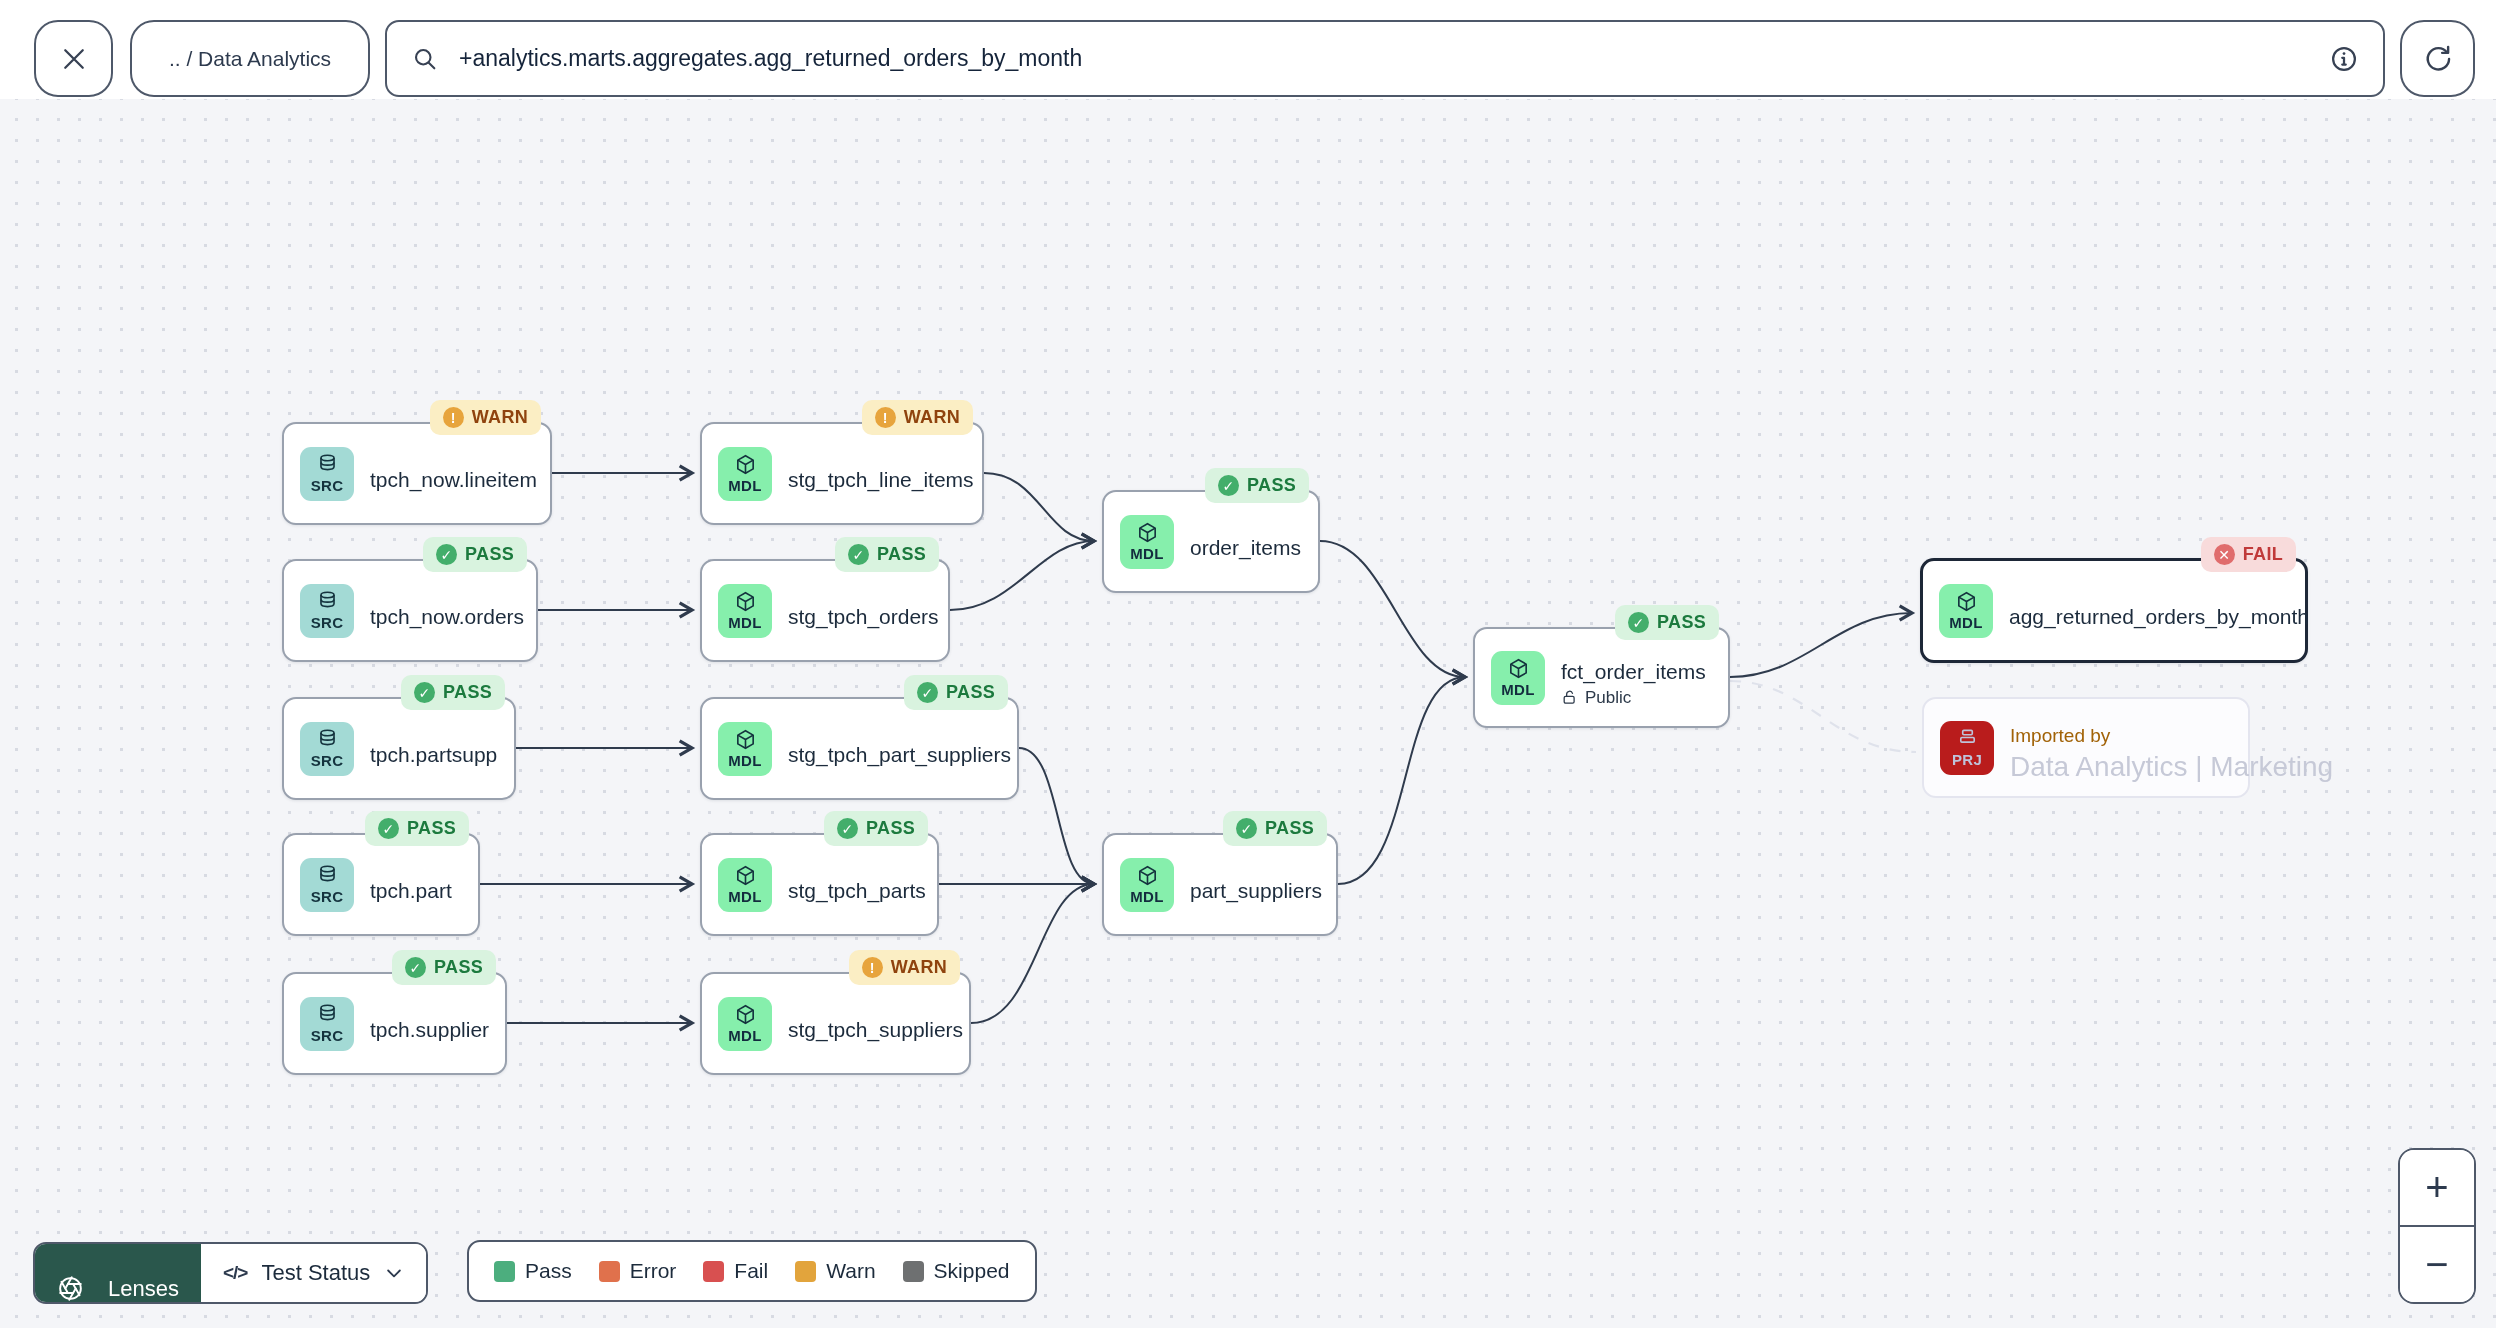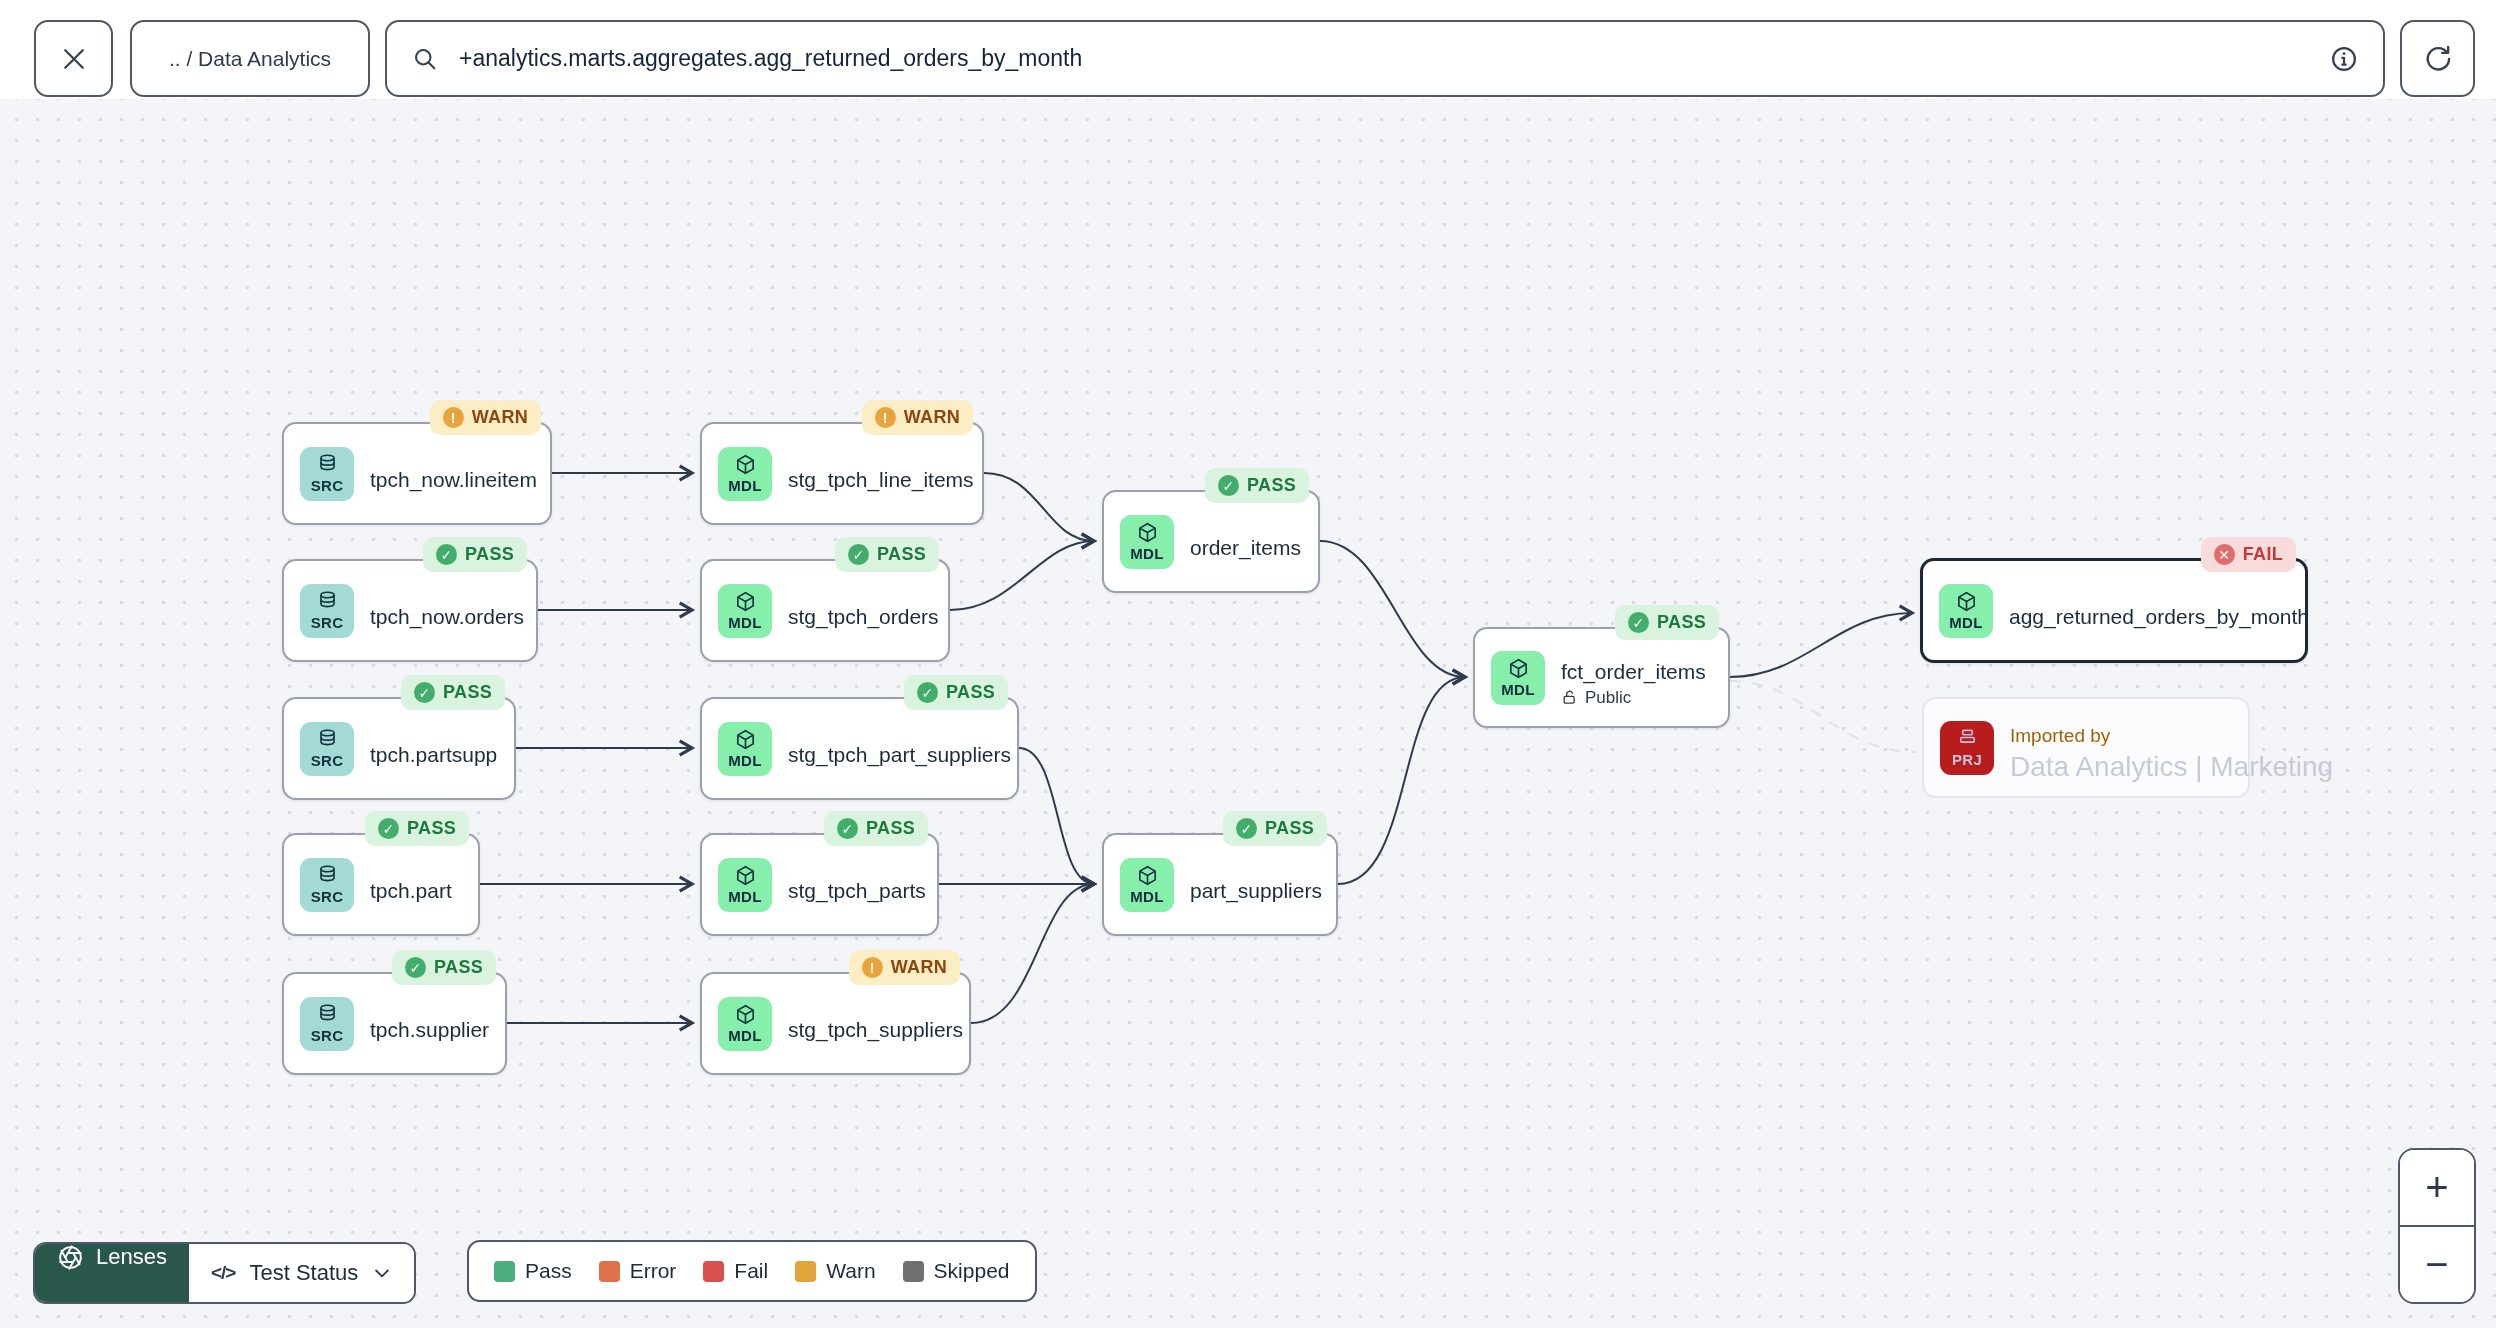--- a/index.html
+++ b/index.html
@@ -6,21 +6,21 @@
   body{
     width:2496px;height:1328px;position:relative;overflow:hidden;
     background:#ffffff;
     font-family:"Liberation Sans","DejaVu Sans",sans-serif;
     color:#1c2b3c;
   }
   
   .topbar{position:absolute;left:0;top:0;width:2496px;height:99px;background:#ffffff;z-index:5;}
   .tbtn{
     position:absolute;top:20px;height:77px;box-sizing:border-box;
-    background:#fff;border:2.5px solid #4e5869;border-radius:14px;
+    background:#fff;border:2.5px solid #4e5869;border-radius:24px;
     display:flex;align-items:center;justify-content:center;color:#2d3a4e;
   }
   .icon-stroke{stroke:#374153;fill:none;stroke-width:1.8;stroke-linecap:round;stroke-linejoin:round;}
   .searchbox{
     position:absolute;left:385px;top:20px;width:2000px;height:77px;box-sizing:border-box;
     background:#fff;border:2.5px solid #4e5869;border-radius:14px;
     display:flex;align-items:center;gap:18px;padding:0 24px;
   }
   .searchbox input{
     flex:1;border:none;outline:none;font-family:inherit;
@@ -77,21 +77,21 @@
   .badge.pass{background:#d9f3df;color:#1c7a3e;}.badge.pass .bdot{background:#43ae6b;}
   .badge.warn{background:#fbeec4;color:#8f430e;}.badge.warn .bdot{background:#e7a43c;}
   .badge.fail{background:#f8dbdb;color:#c03a3a;}.badge.fail .bdot{background:#e06c6c;}
   
   .lens-control{
     position:absolute;left:33px;top:1242px;height:62px;z-index:6;box-sizing:border-box;
     border:2.5px solid #4e5869;border-radius:13px;background:#fff;
     display:flex;overflow:hidden;align-items:stretch;
   }
   .lenses-seg{
-    background:#2a574c;color:#fff;display:flex;align-items:flex-start;gap:12px;
+    background:#2a574c;color:#fff;display:flex;align-items:flex-end;gap:24px;
     padding:0 22px;font-size:22px;
   }
   .lenses-seg svg{width:27px;height:27px;stroke:#fff;fill:none;stroke-width:1.7;stroke-linecap:round;}
   .selector-seg{
     display:flex;align-items:center;gap:14px;padding:0 22px;font-size:22px;color:#1c2b3c;background:#fff;
   }
   .code-ic{font-size:19px;font-weight:700;letter-spacing:-1px;color:#2d3a4e;}
   .selector-seg svg{width:20px;height:20px;stroke:#2d3a4e;fill:none;stroke-width:2.2;stroke-linecap:round;stroke-linejoin:round;}
   .legend{
     position:absolute;left:467px;top:1240px;height:62px;z-index:6;box-sizing:border-box;

